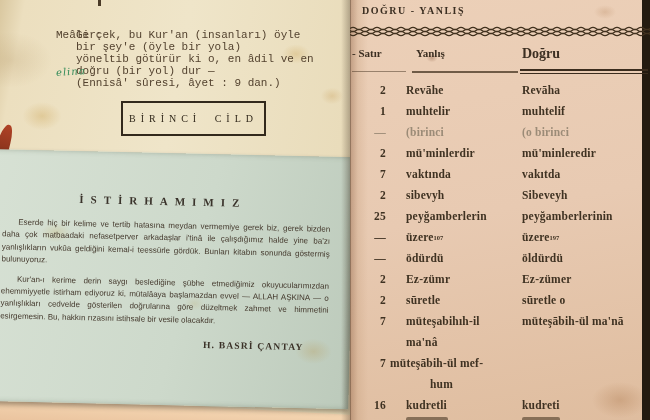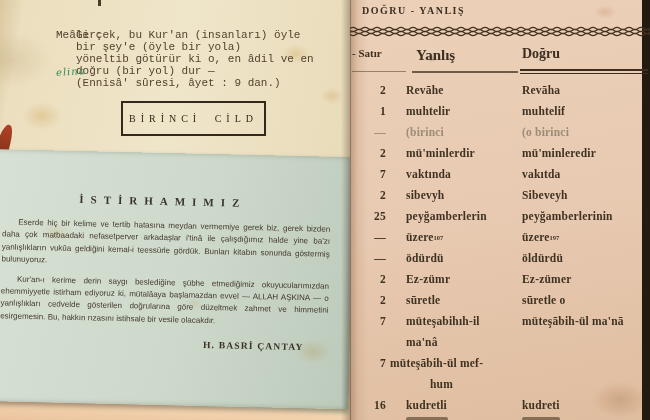--- a/index.html
+++ b/index.html
@@ -59,21 +59,21 @@
   .right-page{left:350px;top:0;width:292px;height:420px;z-index:4;
     background:
       radial-gradient(40px 26px at 270px 400px, rgba(150,90,40,.25), transparent 70%),
       radial-gradient(16px 10px at 255px 12px, rgba(150,90,40,.18), transparent 70%),
       radial-gradient(8px 6px at 82px 58px, rgba(120,70,40,.35), transparent 70%),
       linear-gradient(90deg, rgba(140,95,65,.45) 0px, rgba(190,150,115,.25) 8px, rgba(0,0,0,0) 18px),
       linear-gradient(170deg,#ecd0b8 0%,#e8cab2 50%,#dfbd9f 100%);}
   .rp-header{left:12px;top:5px;font-weight:bold;font-size:10px;letter-spacing:1.5px;color:#3c2f22;}
   .wavy-rule{left:0;top:25px;width:300px;height:14px;}
   .col-satir{left:2px;top:47px;font-weight:bold;font-size:11px;color:#3c2f22;font-family:Liberation Serif, serif;}
-  .col-yanlis{left:66px;top:47px;font-weight:bold;font-size:15px;color:#3c2f22;}
+  .col-yanlis{left:66px;top:47px;font-weight:bold;font-size:11px;color:#3c2f22;}
   .col-dogru{left:172px;top:46px;font-weight:bold;font-size:14px;color:#3c2f22;}
   .rule-satir{left:2px;top:71px;width:54px;height:1px;background:rgba(70,52,34,.5);}
   .rule-yanlis{left:62px;top:71px;width:106px;height:2px;background:rgba(70,52,34,.75);}
   .rule-dogru{left:170px;top:69px;width:128px;height:5px;
         border-top:2px solid #3c2d1e;border-bottom:1.5px solid #3c2d1e;}
   .errata-table{left:0;top:80px;width:300px;}
   .errata-table .row{position:relative;display:flex;line-height:21px;
         font-weight:bold;font-size:11.5px;color:#3f3222;letter-spacing:.2px;}
   .errata-table .row.faded{color:#9b8b77;}
   .cell-line{position:relative;width:36px;text-align:right;}

